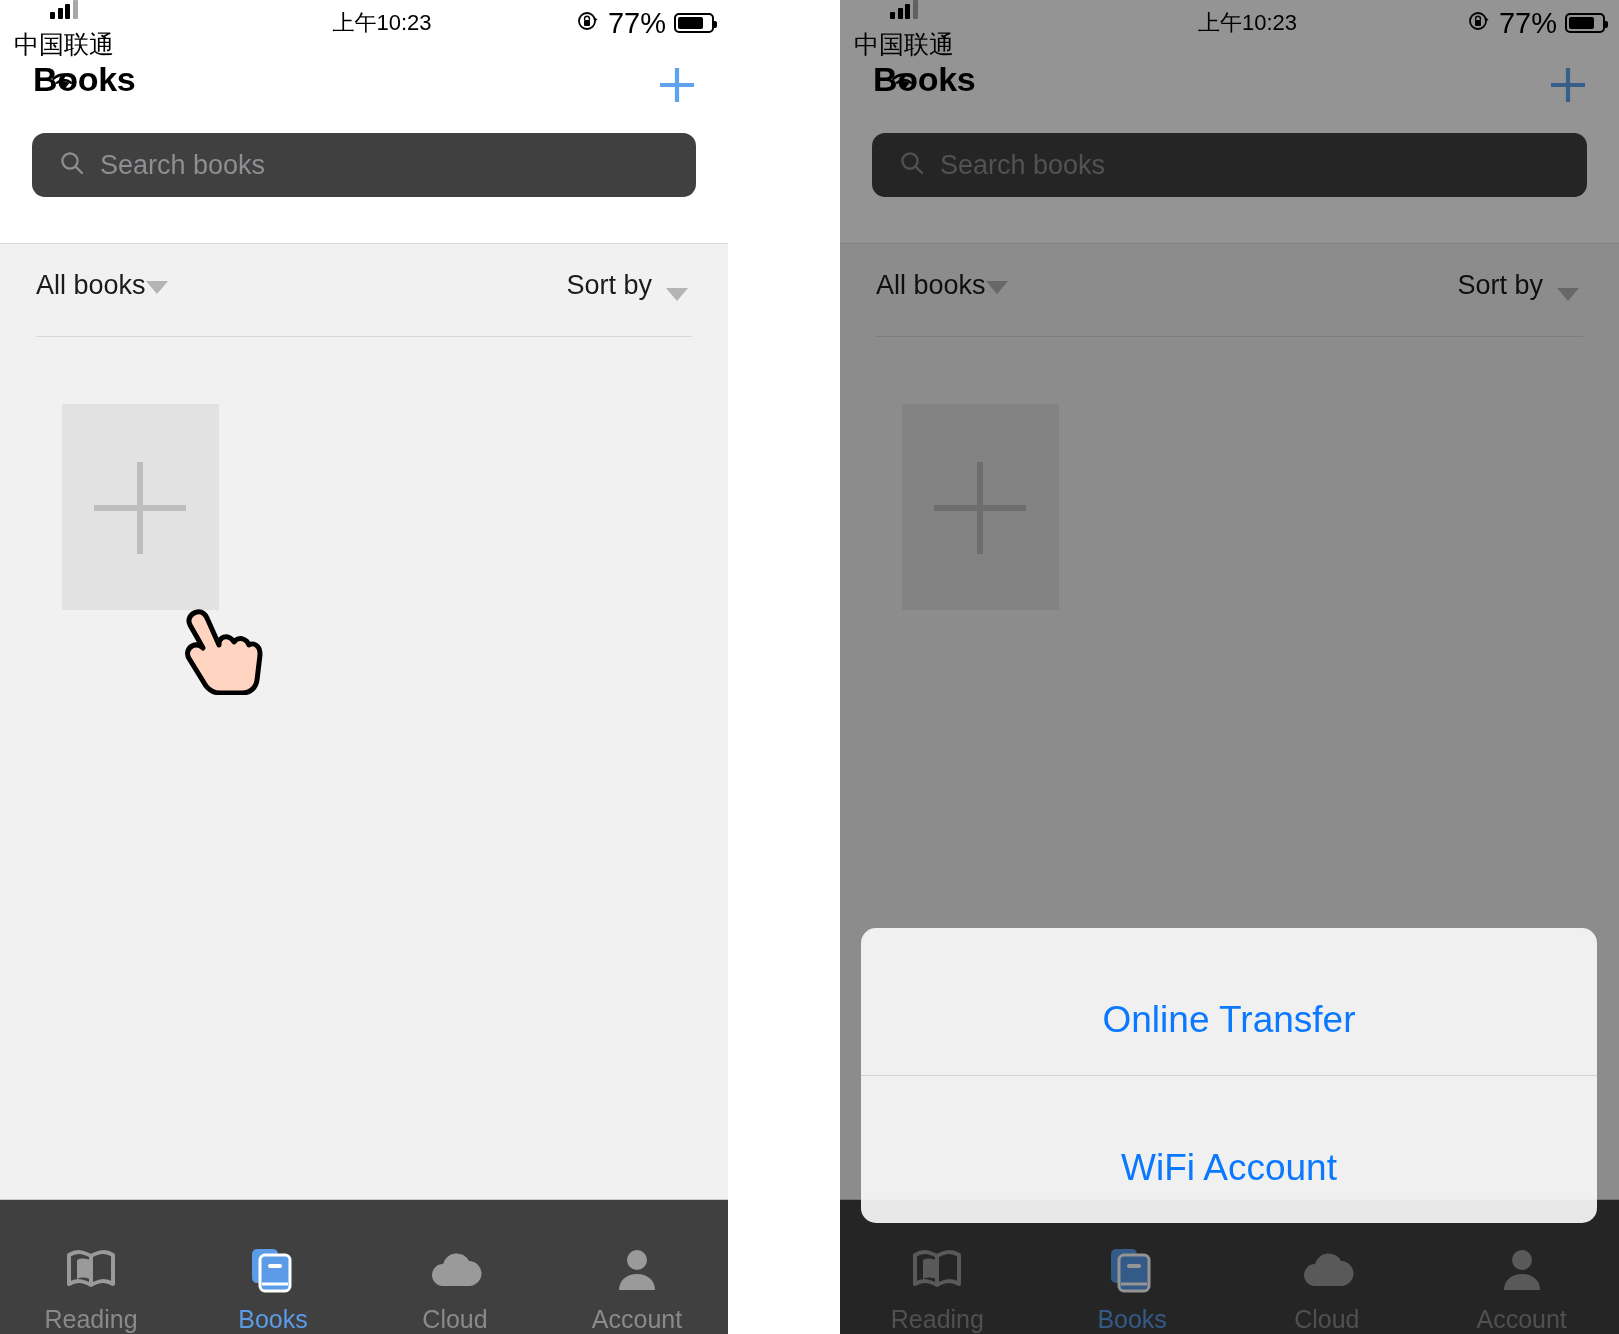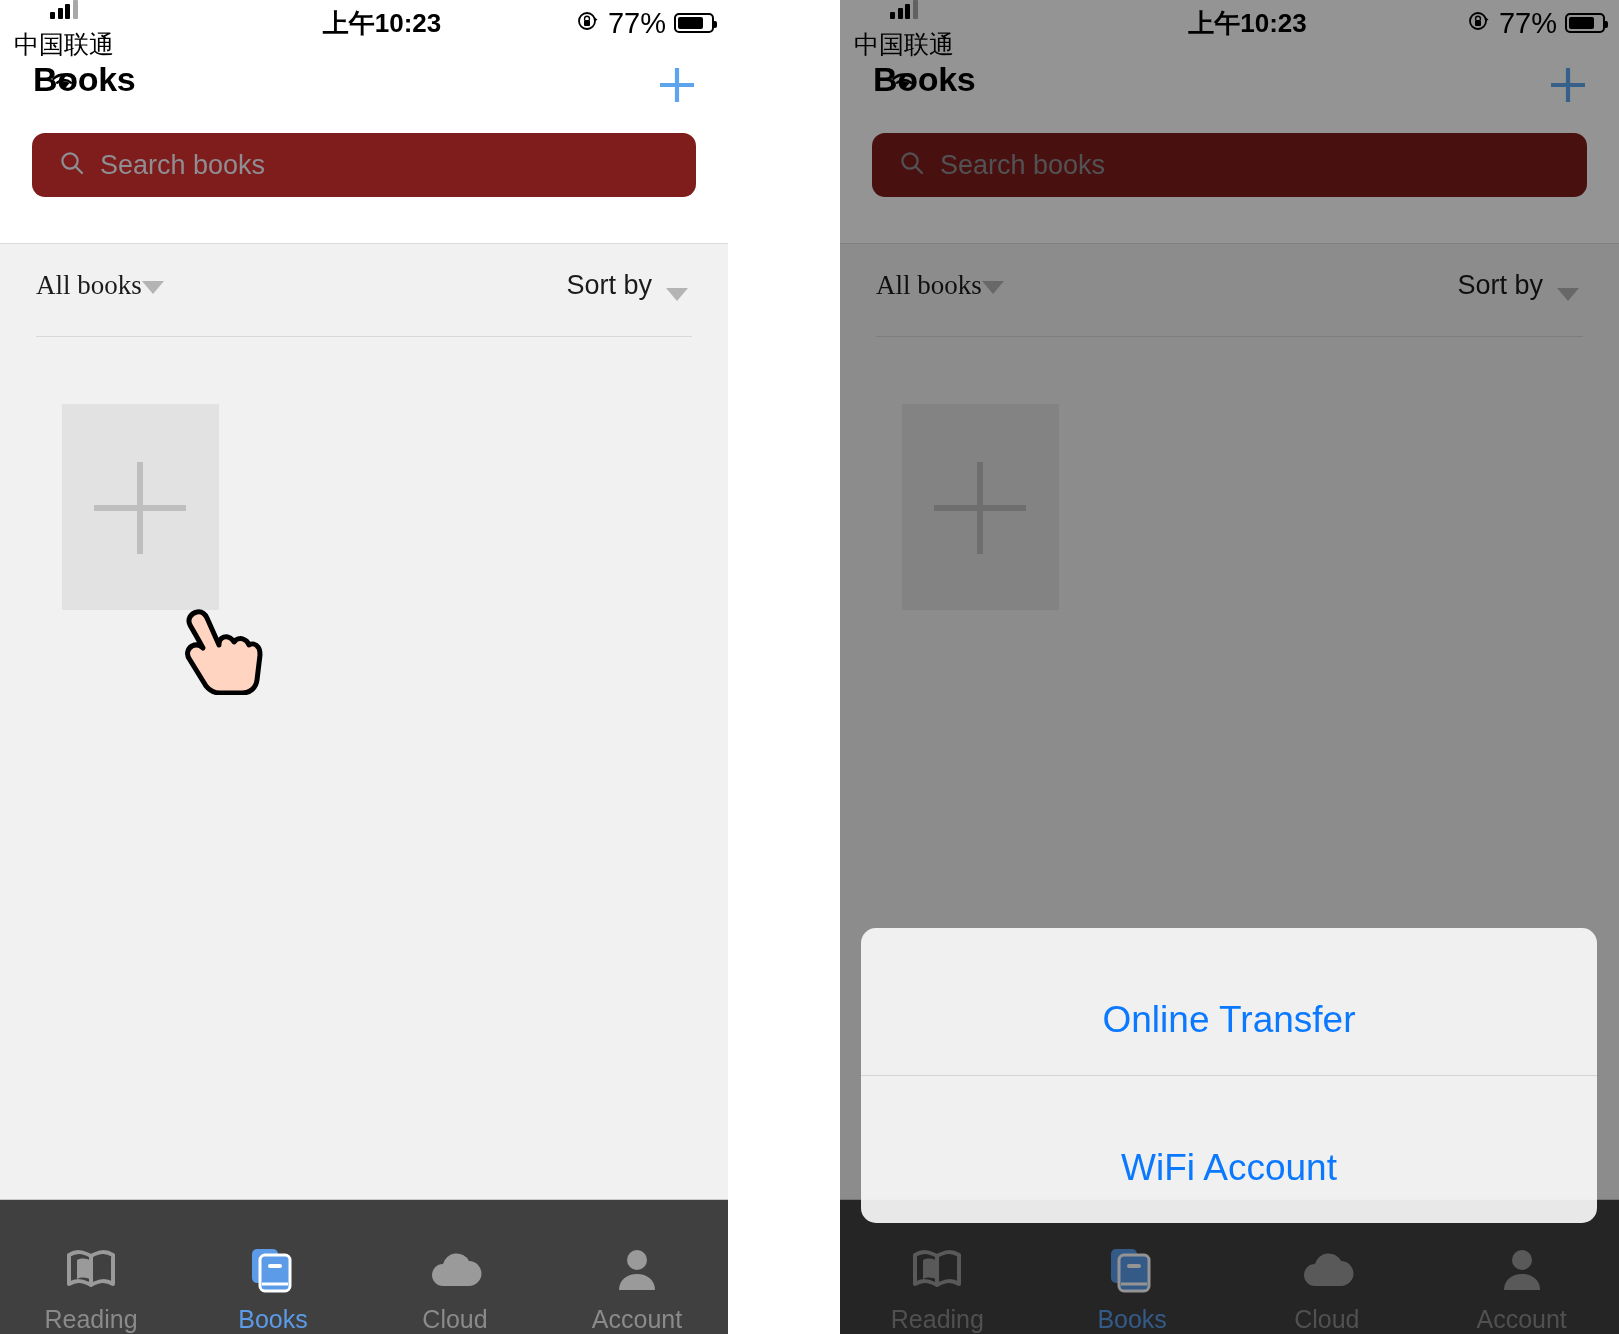--- a/index.html
+++ b/index.html
@@ -22,21 +22,21 @@
   #panel-right{left:840px;width:779px;}
 
   
   .statusbar{
     position:absolute;top:0;left:0;right:0;height:46px;
     display:flex;align-items:center;
   }
   .sb-left{position:absolute;left:14px;top:0;height:46px;display:flex;align-items:center;gap:9px;flex-direction:column;}
   .sb-center{position:absolute;left:0;right:0;top:0;height:46px;display:flex;align-items:center;justify-content:center;}
   .sb-right{position:absolute;right:14px;top:0;height:46px;display:flex;align-items:center;gap:8px;}
-  .sb-time{font-size:26px;font-weight:bold;color:#000;letter-spacing:0px;margin-left:36px;}
+  .sb-time{font-size:22px;font-weight:normal;color:#000;letter-spacing:0px;margin-left:36px;}
   .sb-carrier{font-size:25px;color:#000;font-weight:500;}
   .sb-batt-pct{font-size:29px;color:#000;font-weight:500;}
   .signal{display:flex;align-items:flex-end;gap:2.5px;height:20px;}
   .signal i{display:block;width:5px;background:#000;border-radius:1px;}
   .signal i:nth-child(1){height:7px;}
   .signal i:nth-child(2){height:11px;}
   .signal i:nth-child(3){height:15px;}
   .signal i:nth-child(4){height:19px;background:#a8a8a8;}
   .batt{
     width:40px;height:20px;border:2px solid #000;border-radius:5px;
@@ -55,32 +55,32 @@
     font-size:34px;font-weight:bold;color:#000;letter-spacing:-0.3px;
   }
   .nav-add{
     position:absolute;right:22px;top:10px;
     width:58px;height:58px;cursor:pointer;
   }
 
   
   .search-wrap{position:absolute;top:133px;left:32px;right:32px;height:64px;}
   .search-box{
-    width:100%;height:64px;background:#7f1d1d;border-radius:13px;
+    width:100%;height:64px;background:#404040;border-radius:13px;
     display:flex;align-items:center;box-sizing:border-box;padding-left:26px;gap:14px;
   }
   .search-ph{font-size:27px;color:#8E8E93;}
 
   
   .content-area{
     position:absolute;top:243px;left:0;right:0;bottom:134px;
     background:#F1F1F1;border-top:1px solid #DCDCDC;
   }
   .filterbar{position:relative;height:95px;}
-  .filter-left{position:absolute;left:36px;top:26px;display:flex;align-items:center;font-family:Liberation Serif, serif;}
+  .filter-left{position:absolute;left:36px;top:26px;display:flex;align-items:center;}
   .filter-right{position:absolute;right:40px;top:26px;display:flex;align-items:flex-end;gap:14px;}
   .filter-label{font-size:27px;color:#1b1b1b;}
   .caret{
     width:0;height:0;border-left:11px solid transparent;border-right:11px solid transparent;
     border-top:13px solid #B4B4B4;margin-top:3px;
   }
   .divider{
     position:absolute;left:36px;right:36px;top:92px;height:1px;background:#D8D8D8;
   }
 

